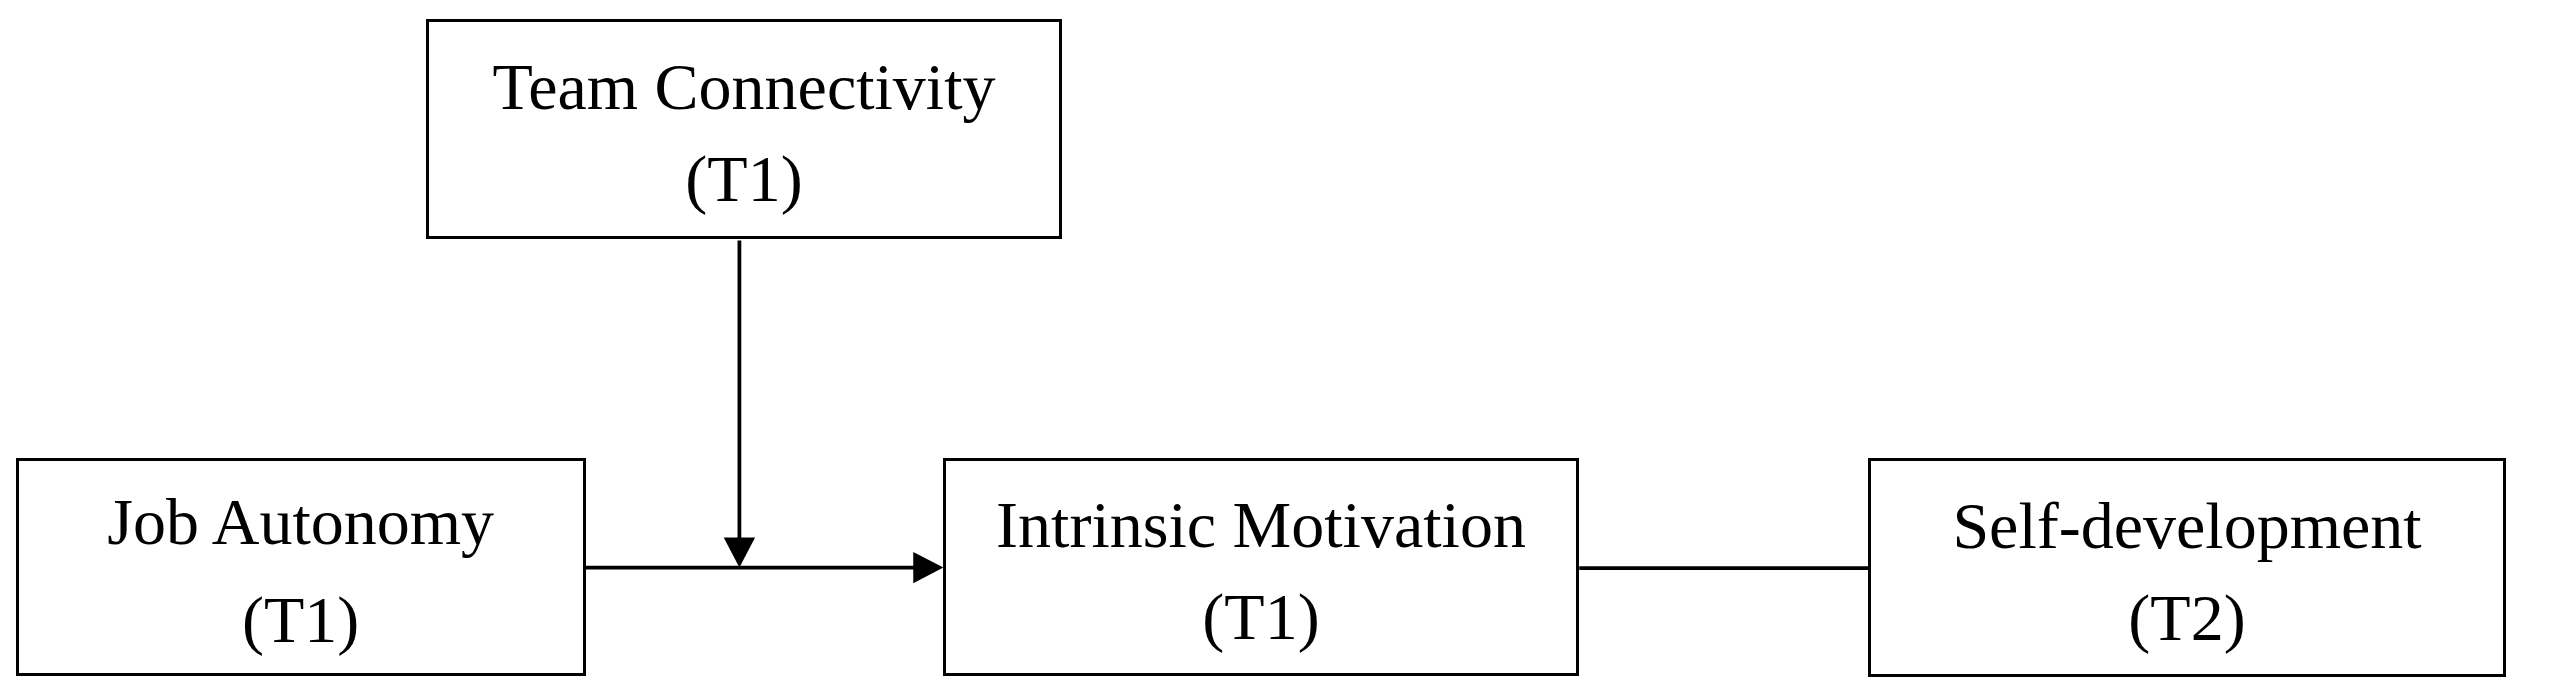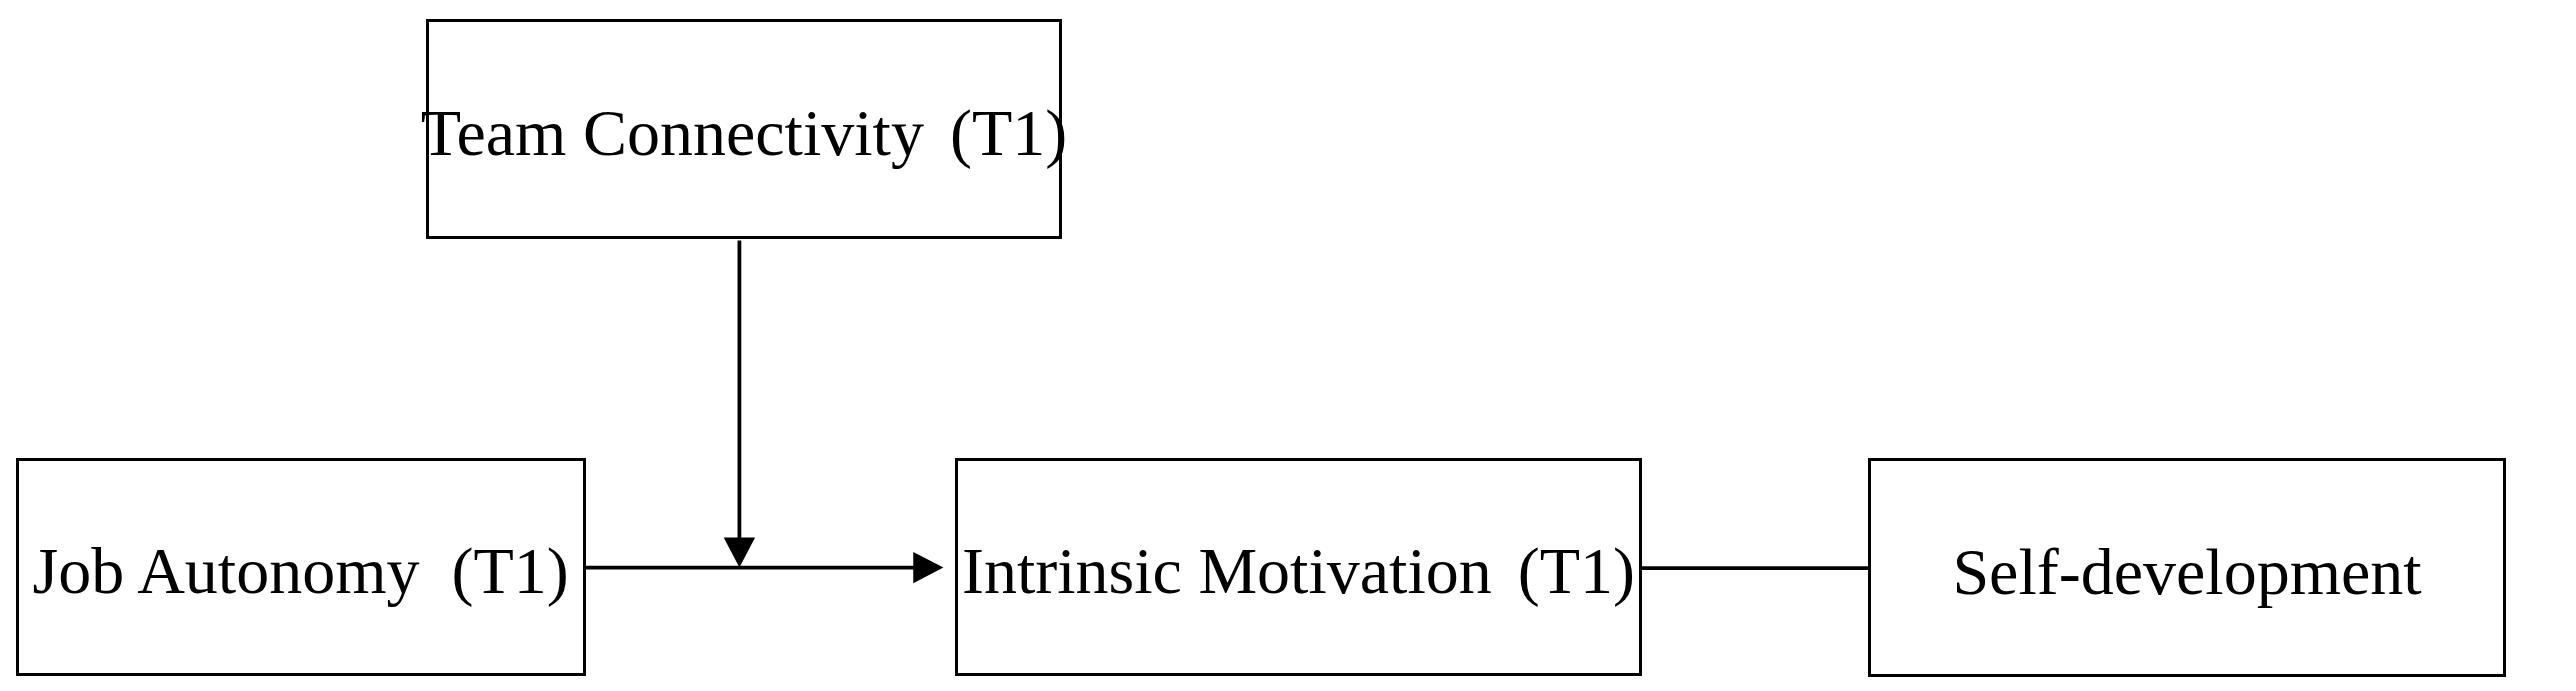--- a/index.html
+++ b/index.html
@@ -26,36 +26,36 @@
   }
   .arrow-layer polygon {
     fill: #000000;
     stroke: none;
   }
   .node {
     position: absolute;
     background: #ffffff;
     border: 3.8px solid #000000;
     display: flex;
-    flex-direction: row;
+    flex-direction: column;
     align-items: center;
     justify-content: center;
     gap: 26px;
     padding-top: 8.8px;
     text-align: center;
   }
   .node-label, .node-time {
     font-size: 66px;
     line-height: 1;
     white-space: nowrap;
     color: #000000;
   }
   .node-team      { left: 426px;  top: 19px;  width: 636px; height: 220px; }
   .node-job       { left: 15.7px;   top: 458px; width: 570px;  height: 218px; gap: 32px; }
-  .node-intrinsic { left: 943px; top: 458px; width: 687px; height: 218px; margin-left: 12px; }
+  .node-intrinsic { left: 943px; top: 458px; width: 636px; height: 218px; }
   .node-self      { left: 1868px; top: 458px; width: 638px; height: 219px; }
 </style>
 </head>
 <body>
 
 <div class="canvas">
 
   <svg class="arrow-layer" viewBox="0 0 4104 1102" aria-hidden="true">
 
     <g>
@@ -84,16 +84,17 @@
     <div class="node-time">(T1)</div>
   </div>
 
   <div class="node node-intrinsic">
     <div class="node-label">Intrinsic Motivation</div>
     <div class="node-time">(T1)</div>
   </div>
 
   <div class="node node-self">
     <div class="node-label">Self-development</div>
+    <div class="node-time">(T2)</div>
   </div>
 
 </div>
 
 
 </body></html>

